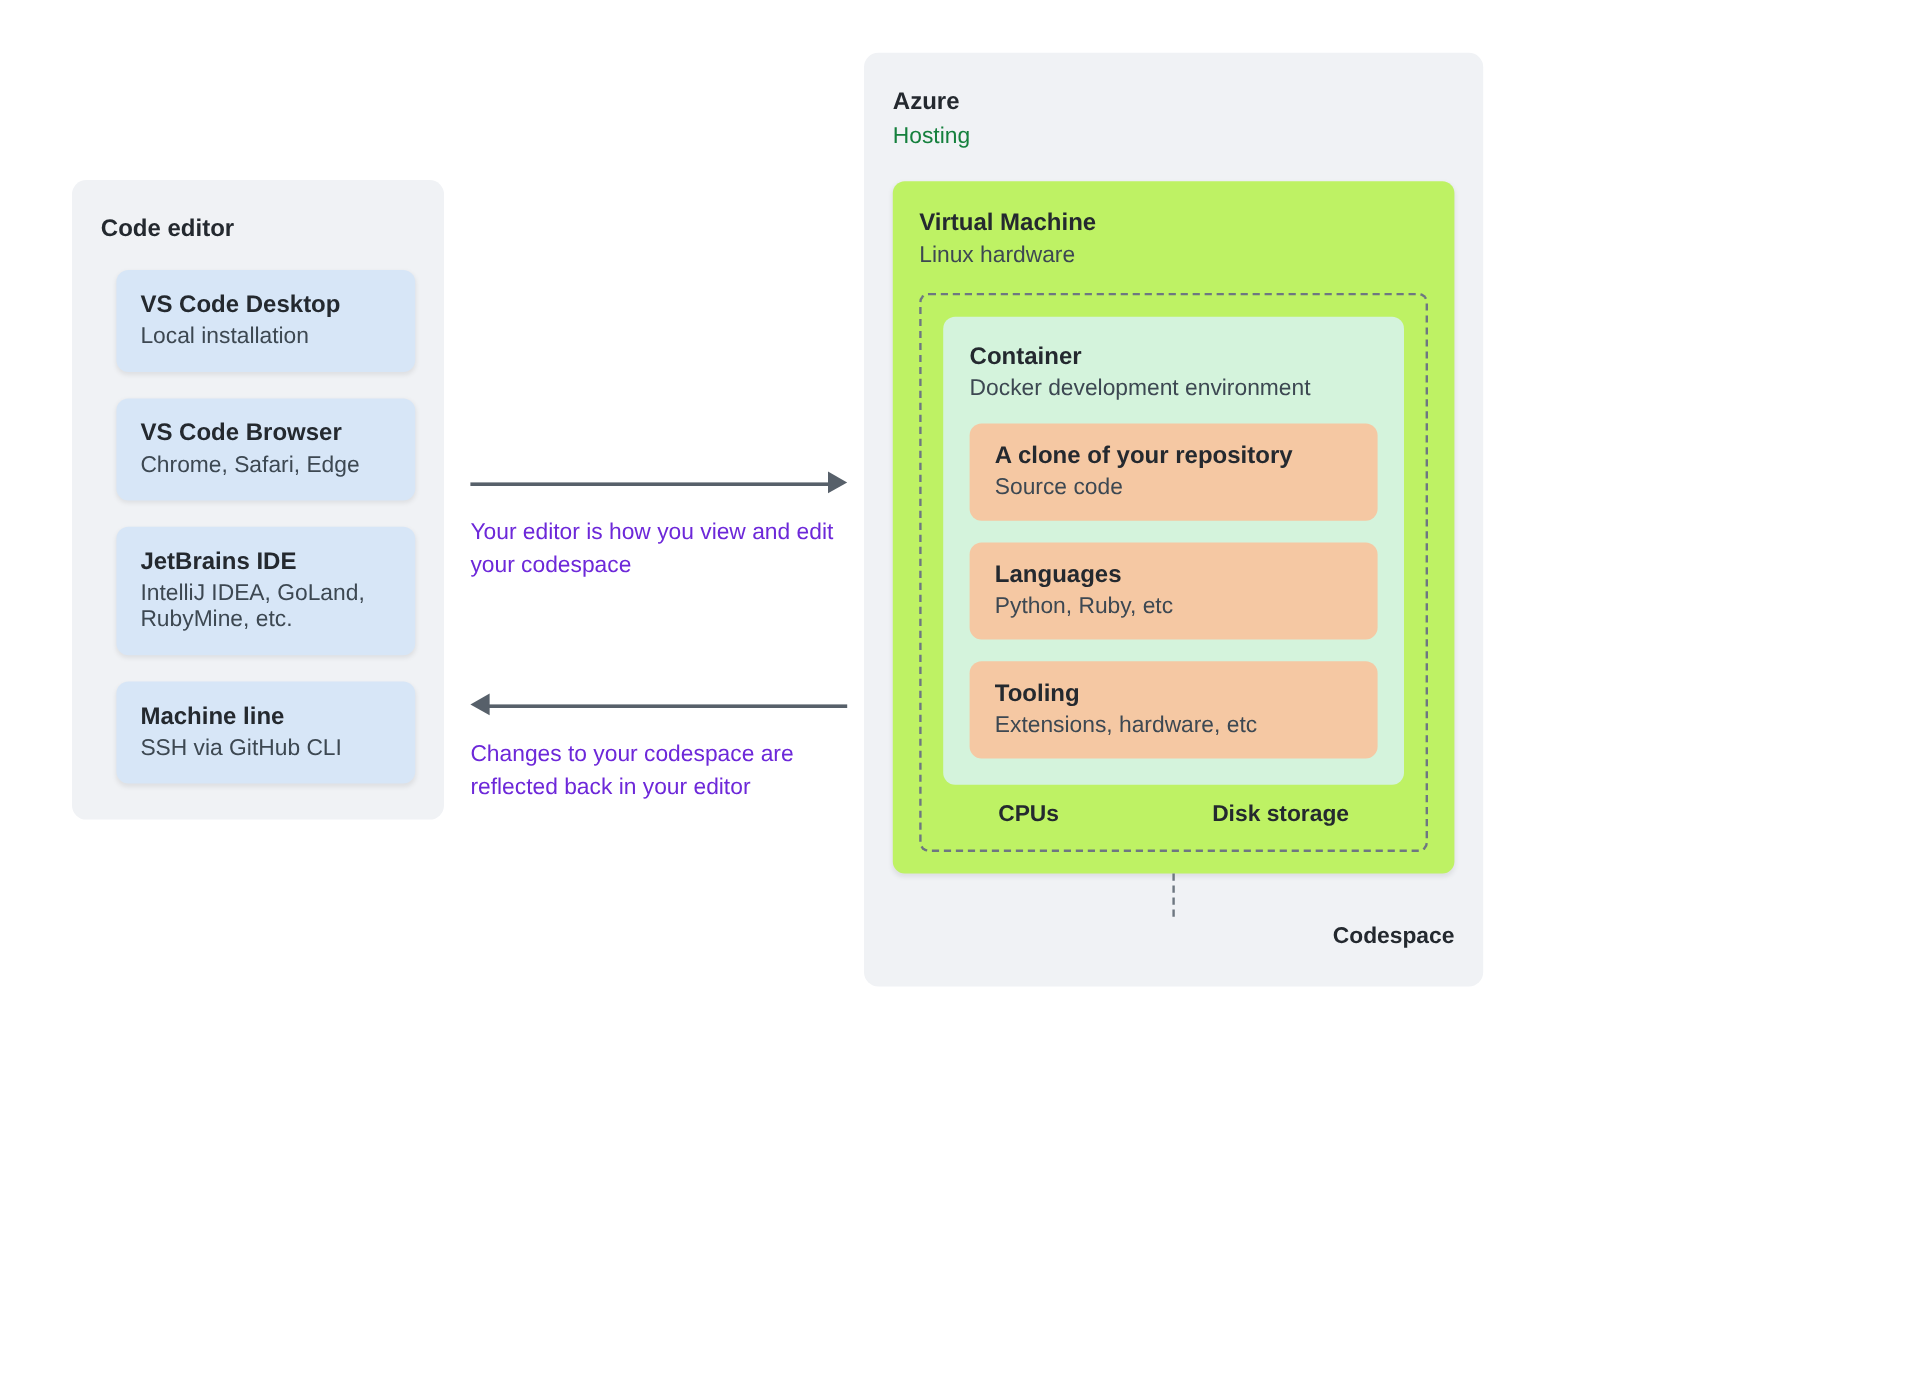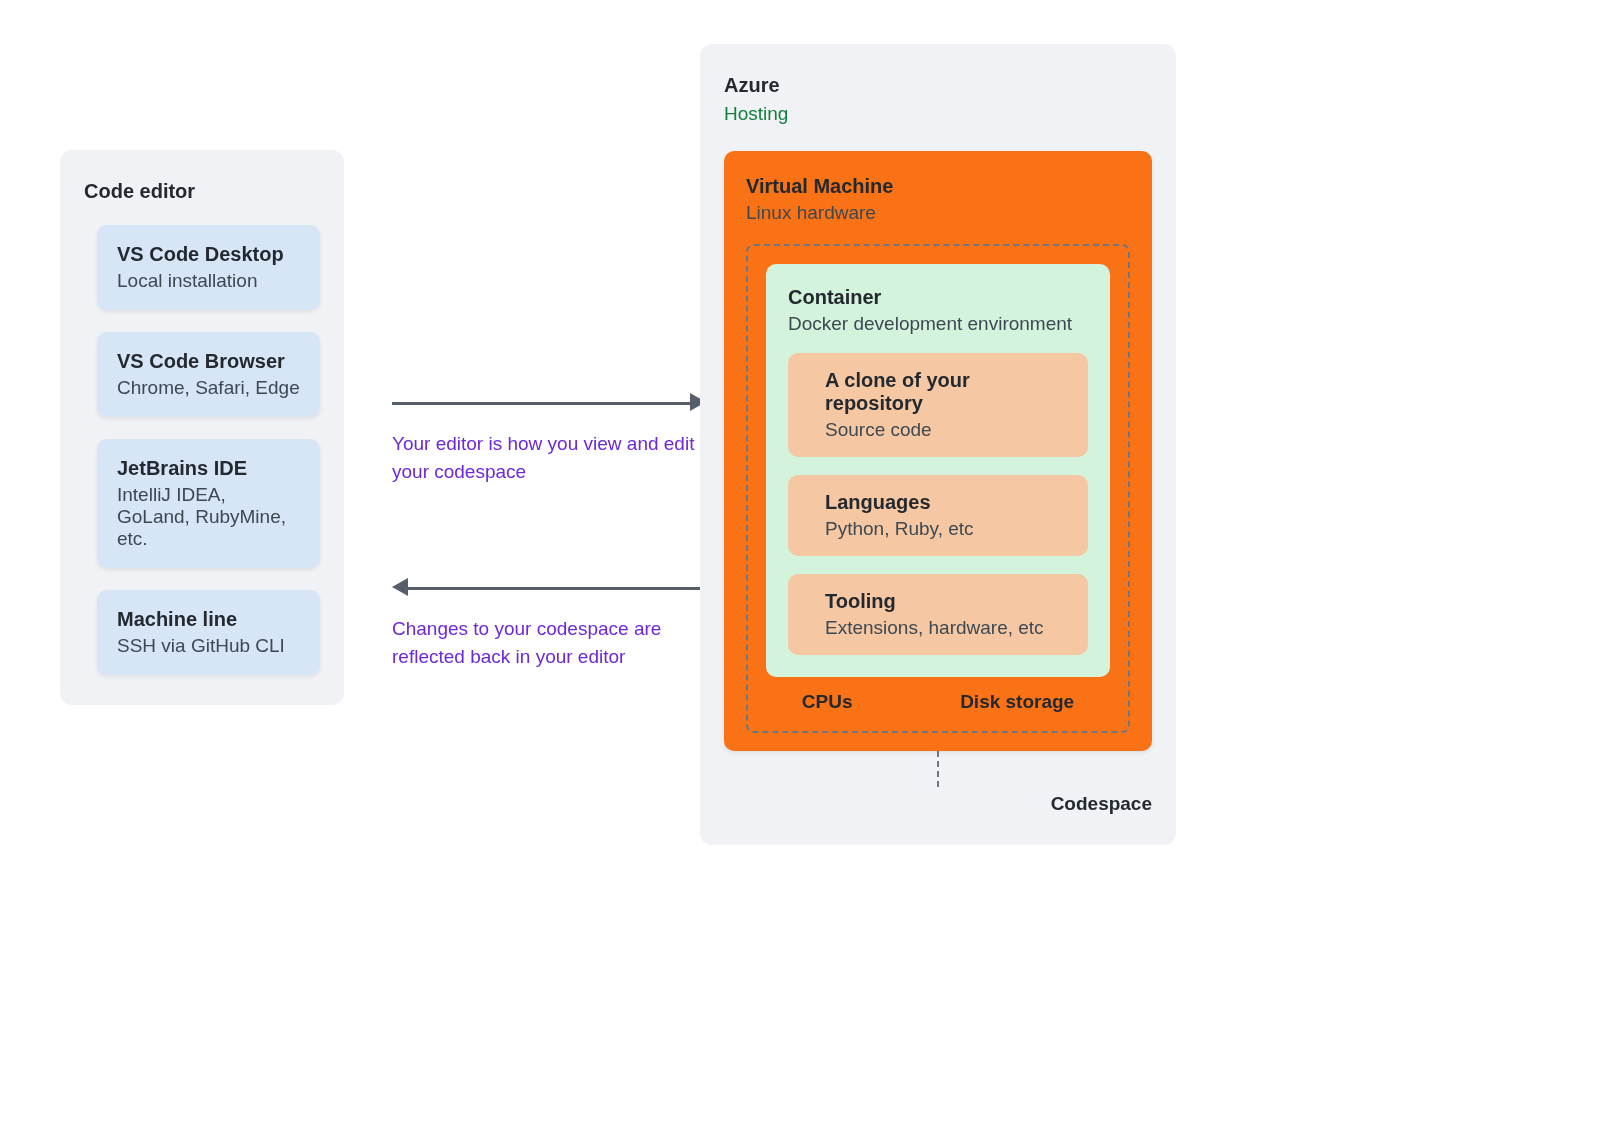--- a/index.html
+++ b/index.html
@@ -21,41 +21,41 @@
 .card {
   border-radius: 10px;
   padding: 18px 20px;
   margin-top: 22px;
   box-shadow: 0 2px 4px rgba(0,0,0,0.08);
 }
 .card-blue   { background: #d7e6f7; margin-left: 13px; }
 .card-title  { font-weight: 600; font-size: 20px; }
 .card-sub    { font-size: 19px; color: #3d4852; margin-top: 4px; }
 .vm-box {
-  background: #f97316;
+  background: #bef264;
   border-radius: 10px;
   padding: 24px 22px 18px;
   margin-top: 26px;
   box-shadow: 0 2px 4px rgba(0,0,0,0.08);
 }
 .dashed-box {
   border: 2.5px dashed #6e7781;
   border-radius: 8px;
   padding: 18px;
   margin-top: 20px;
 }
 .container-box {
   background: #d4f3dc;
   border-radius: 10px;
   padding: 22px 22px;
 }
 .orange-card {
   background: #f5c8a3;
   border-radius: 10px;
-  padding: 16px 37px;
+  padding: 16px 21px;
   margin-top: 18px;
 }
 .vm-resources {
   display: flex;
   justify-content: space-around;
   margin-top: 14px;
   font-weight: 600;
   font-size: 19px;
   gap: 36px;
 }
@@ -67,26 +67,26 @@
 }
 .codespace-label {
   text-align: right;
   font-weight: 600;
   font-size: 19px;
   margin-top: 6px;
 }
 .left-col {
   position: absolute;
   left: 60px; top: 150px;
-  width: 284px;
+  width: 310px;
 }
 .right-col {
   position: absolute;
-  left: 700px; top: 44px;
-  width: 476px;
+  left: 720px; top: 44px;
+  width: 516px;
 }
 .mid-col {
   position: absolute;
   left: 392px; top: 390px;
   width: 314px;
 }
 .arrow-row { position: relative; height: 26px; }
 .arrow-line {
   position: absolute; top: 12px; left: 0; right: 14px;
   height: 2.6px; background: #57606a;

